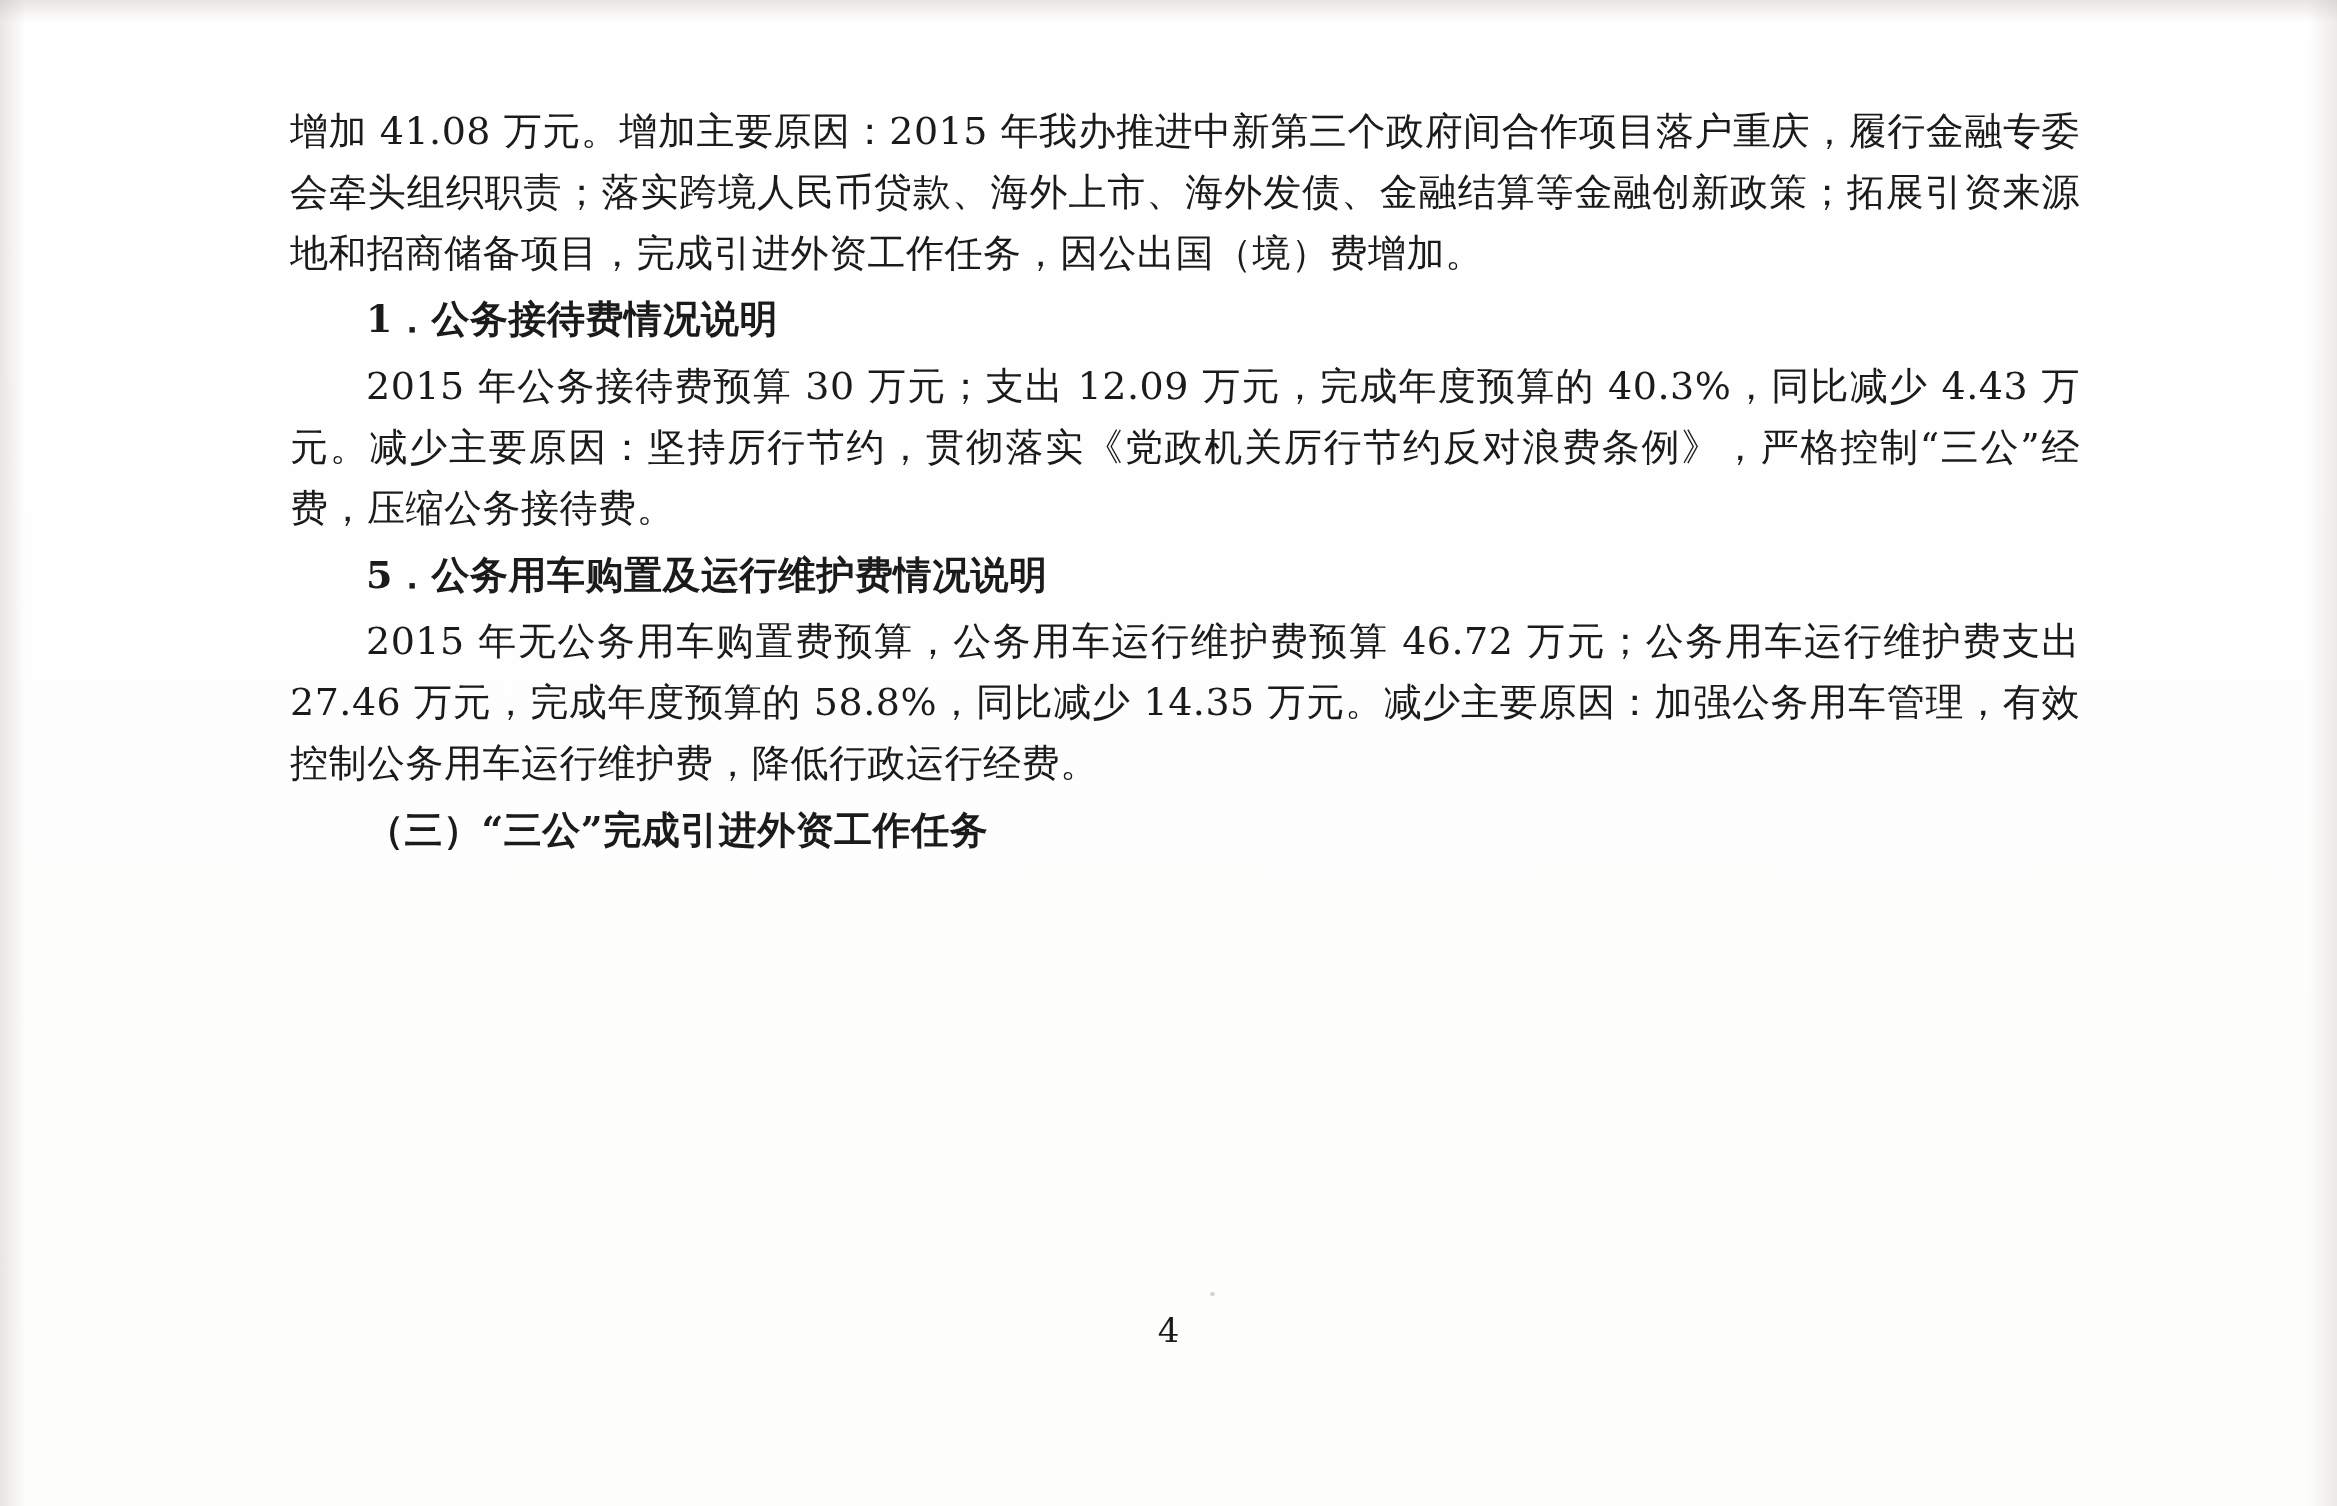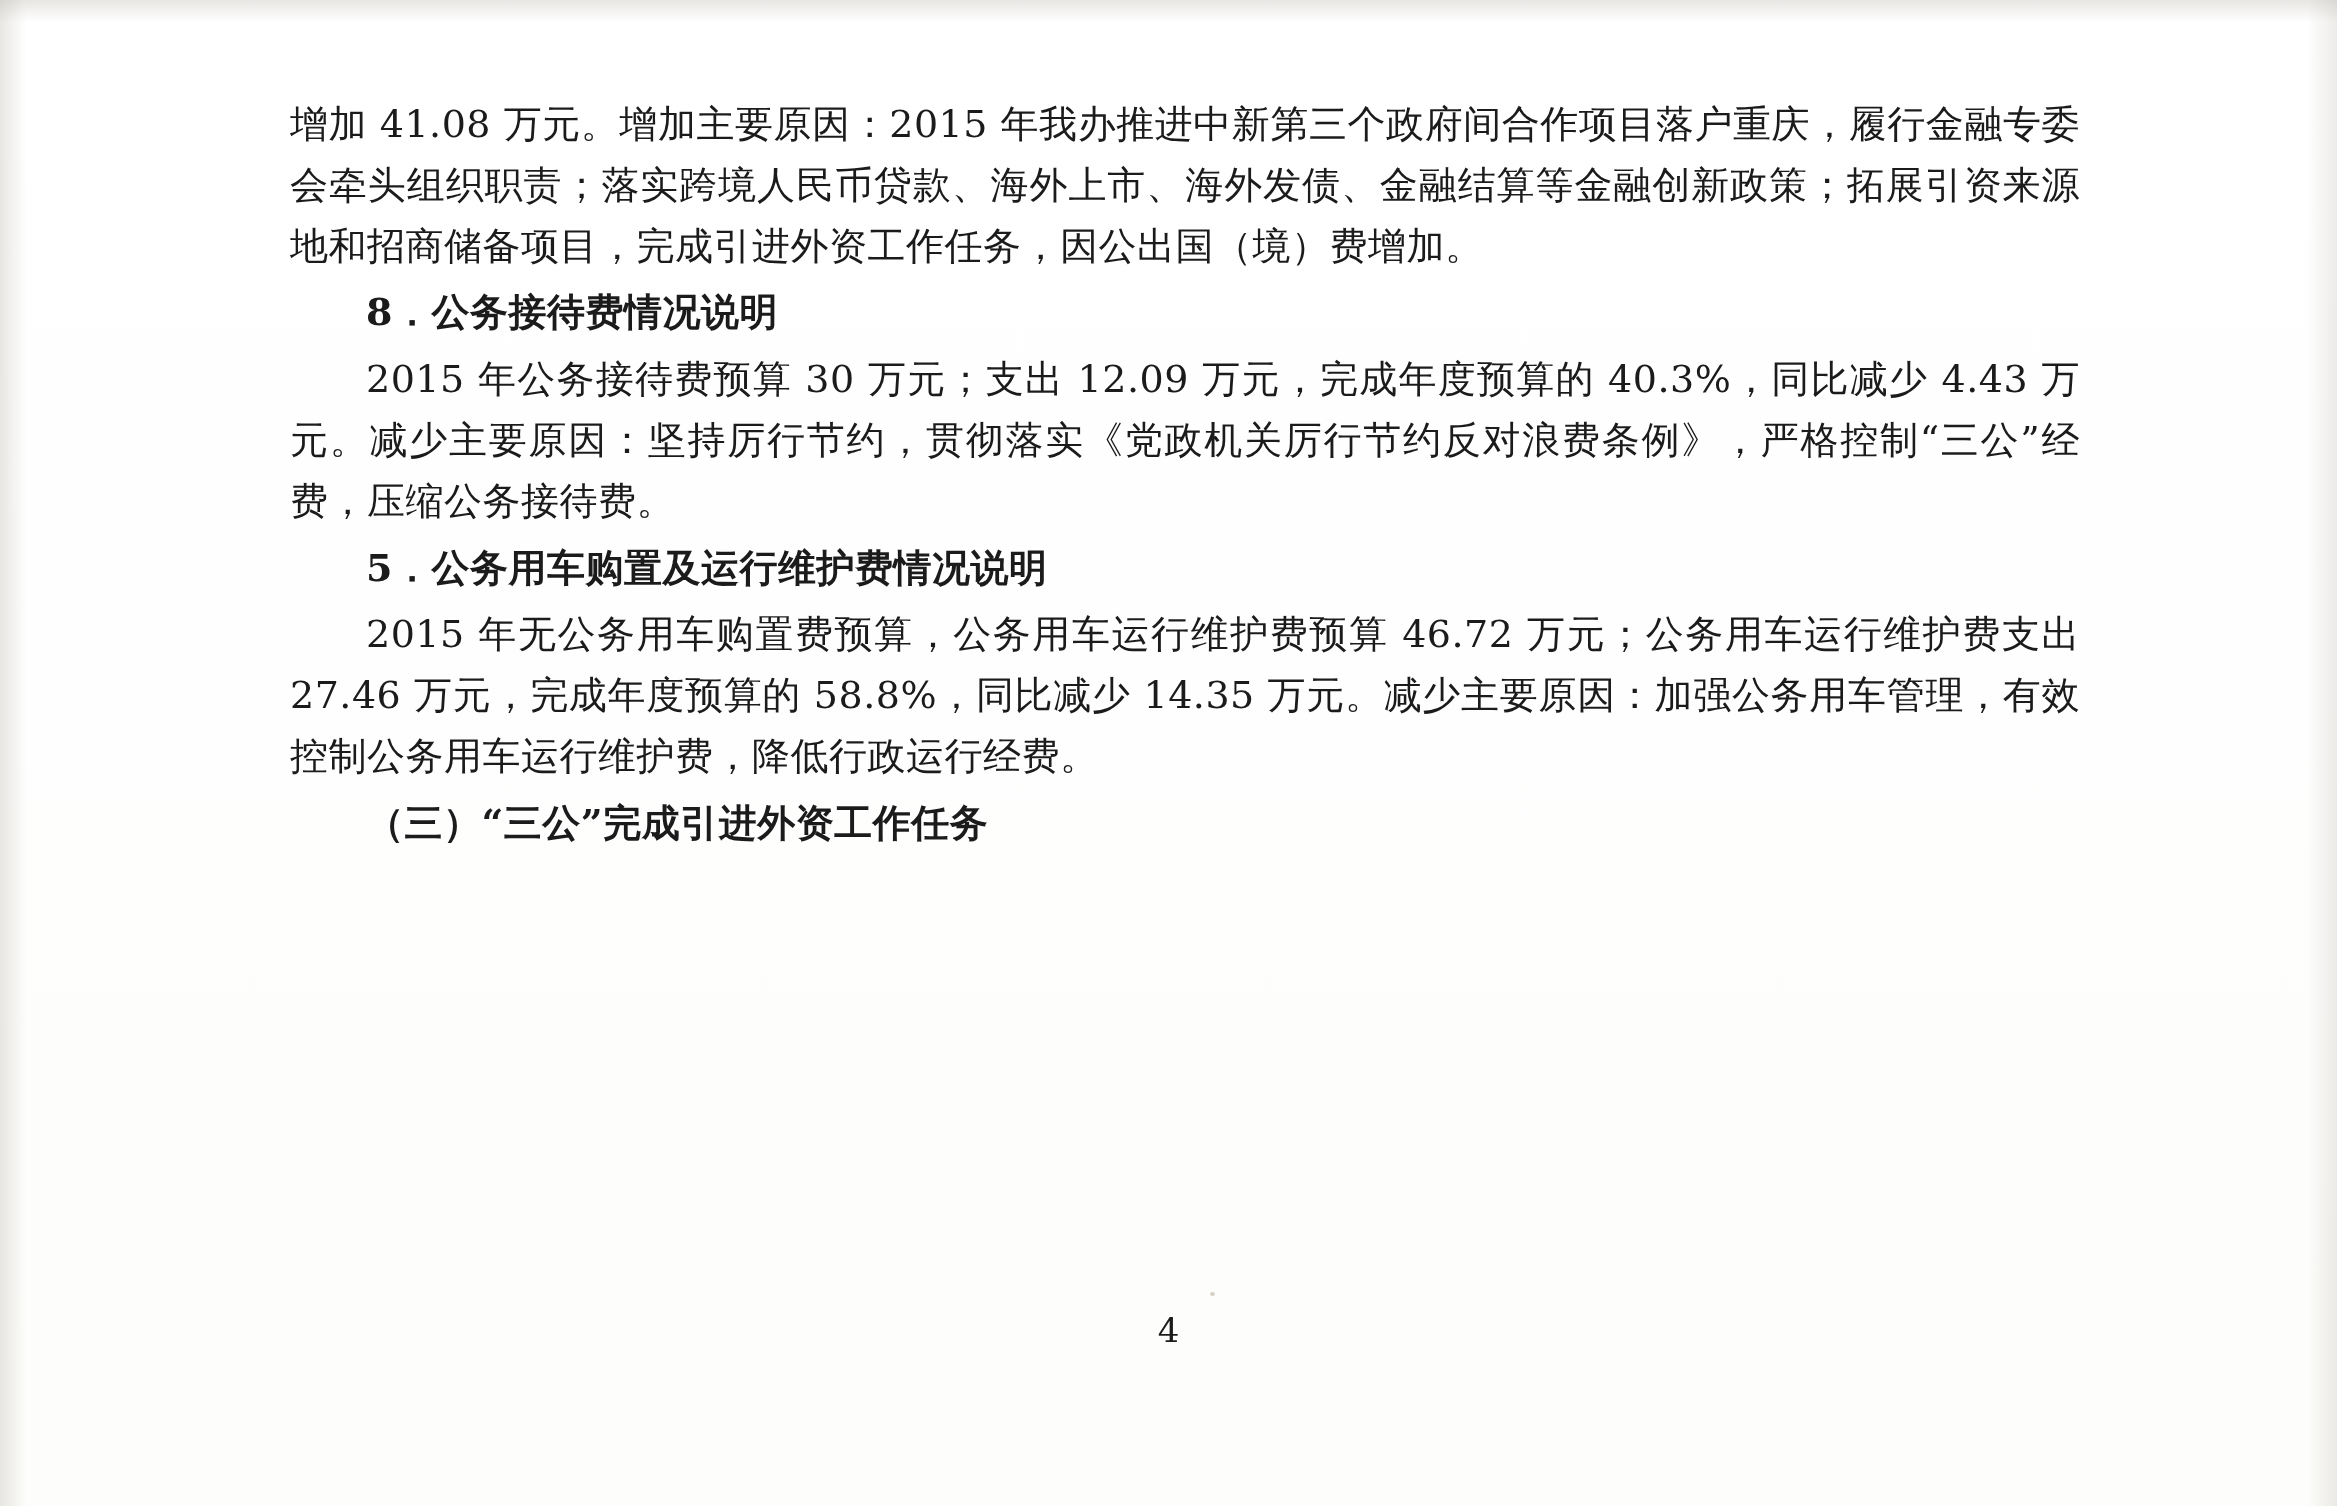--- a/index.html
+++ b/index.html
@@ -27,21 +27,21 @@
   .paper-tint {
     position: absolute;
     inset: 0;
     background:
       linear-gradient(180deg, #ffffff 0%, #fefefe 40%, #fdfdfb 100%);
     pointer-events: none;
   }
   .content {
     position: absolute;
     left: 290px;
-    top: 94px;
+    top: 101px;
     width: 1790px;
   }
   p.para {
     margin: 0 0 6px 0;
     font-size: 38px;
     line-height: 1.60;
     letter-spacing: 0.5px;
     text-align: justify;
     text-justify: inter-character;
     color: #1b1b1b;
@@ -104,21 +104,21 @@
 <body>
 
 <div class="page">
   <div class="paper-tint"></div>
   <div class="edge-shadow"></div>
   <div class="edge-shadow-right"></div>
   <div class="edge-shadow-top"></div>
 
   <div class="content">
     <p class="para">增加 41.08 万元。增加主要原因：2015 年我办推进中新第三个政府间合作项目落户重庆，履行金融专委会牵头组织职责；落实跨境人民币贷款、海外上市、海外发债、金融结算等金融创新政策；拓展引资来源地和招商储备项目，完成引进外资工作任务，因公出国（境）费增加。</p>
-    <p class="para heading">8．公务接待费情况说明</p>
+    <p class="para heading">1．公务接待费情况说明</p>
     <p class="para indent">2015 年公务接待费预算 30 万元；支出 12.09 万元，完成年度预算的 40.3%，同比减少 4.43 万元。减少主要原因：坚持厉行节约，贯彻落实《党政机关厉行节约反对浪费条例》，严格控制“三公”经费，压缩公务接待费。</p>
     <p class="para heading">5．公务用车购置及运行维护费情况说明</p>
     <p class="para indent">2015 年无公务用车购置费预算，公务用车运行维护费预算 46.72 万元；公务用车运行维护费支出 27.46 万元，完成年度预算的 58.8%，同比减少 14.35 万元。减少主要原因：加强公务用车管理，有效控制公务用车运行维护费，降低行政运行经费。</p>
     <p class="para heading">（三）“三公”完成引进外资工作任务</p>
   </div>
 
   <div class="speck" style="left:1210px; top:1292px;"></div>
   <div class="page-number">4</div>
 </div>
 

